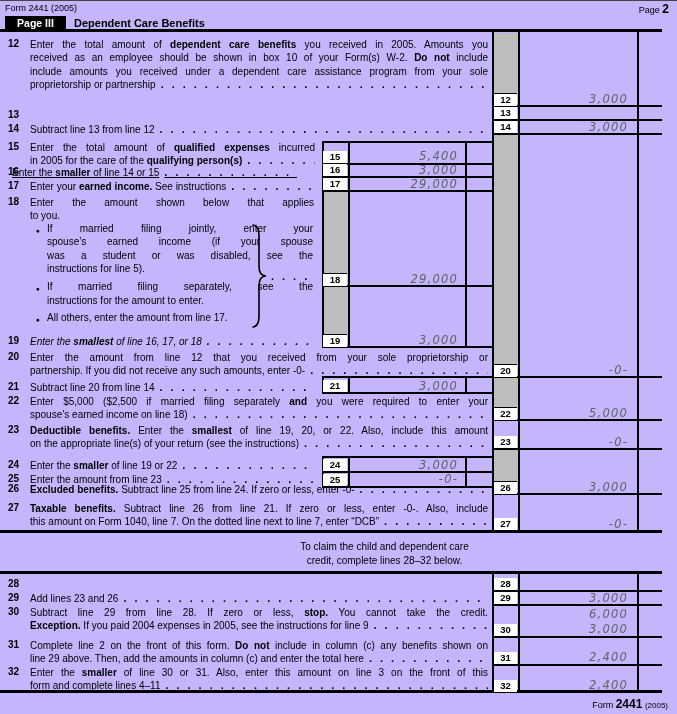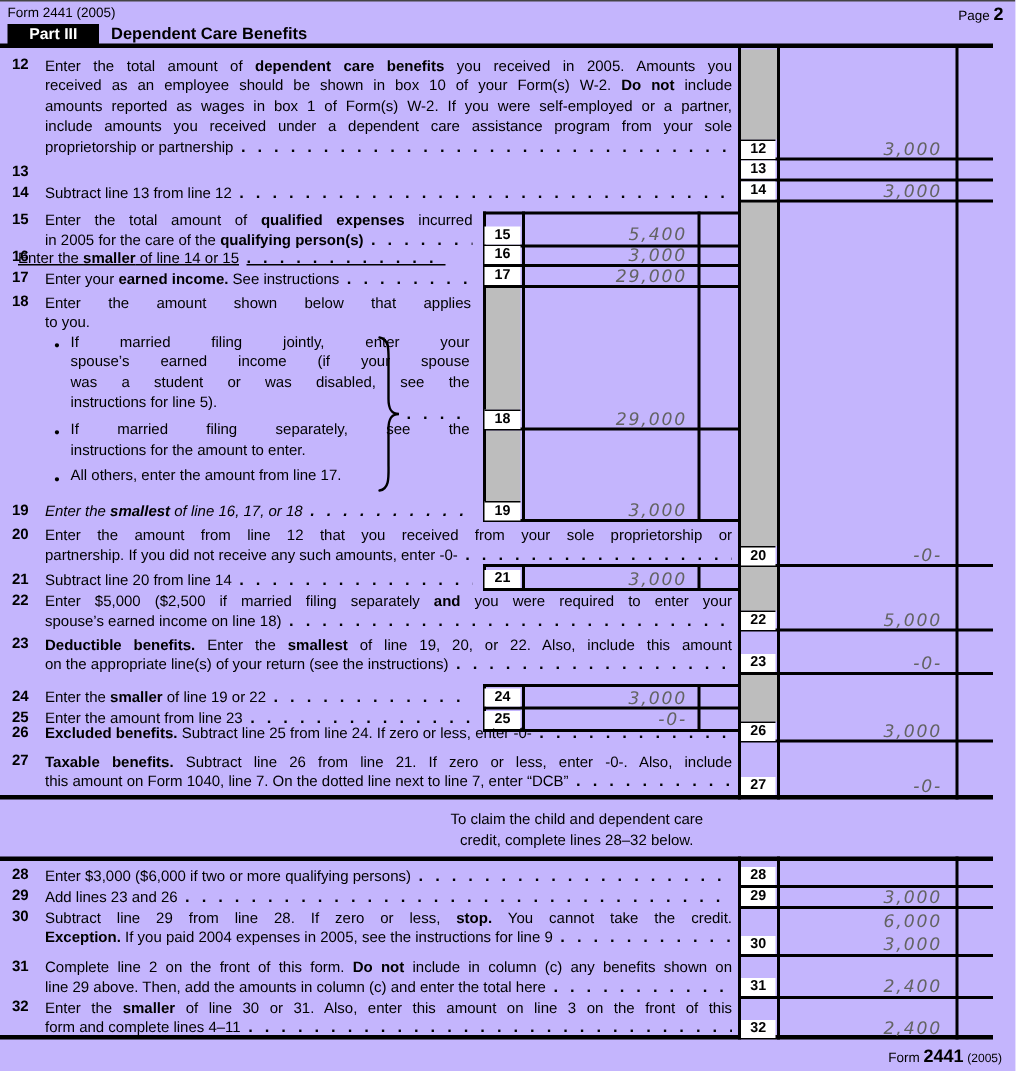--- a/index.html
+++ b/index.html
@@ -43,21 +43,21 @@
 <div class="page">
 
   <div class="abs" style="left:0;top:0;width:677px;height:1px;background:#444;"></div>
 
   <div class="abs smalltext" style="left:5px;top:3px;">Form 2441 (2005)</div>
   <div class="abs" style="right:8px;top:2px;font-size:9px;">
     <span>Page</span>
     <b style="font-size:12px;">2</b>
   </div>
 
-  <div class="partlabel">Part III</div>
+  <div class="partlabel">Page III</div>
   <div class="parttitle">Dependent Care Benefits</div>
   <div class="abs" style="left:0;top:29px;width:662px;height:2.5px;background:#000;"></div>
 
   <div class="gray" style="left:494px;top:33px;width:24px;height:60px;"></div>
   <div class="gray" style="left:494px;top:133px;width:24px;height:231px;"></div>
   <div class="gray" style="left:494px;top:378px;width:24px;height:29px;"></div>
   <div class="gray" style="left:494px;top:450px;width:24px;height:31px;"></div>
 
   <div class="gray" style="left:323px;top:192px;width:24px;height:81px;"></div>
   <div class="gray" style="left:323px;top:287px;width:24px;height:47px;"></div>
@@ -146,21 +146,20 @@
   <div class="rowno" style="left:8px;top:502px;">27</div>
   <div class="rowno" style="left:8px;top:578px;">28</div>
   <div class="rowno" style="left:8px;top:592px;">29</div>
   <div class="rowno" style="left:8px;top:606px;">30</div>
   <div class="rowno" style="left:8px;top:639px;">31</div>
   <div class="rowno" style="left:8px;top:666px;">32</div>
 
   <div class="txt" style="left:30px;top:38px;width:458px;">
       <div class="line fj"><span>Enter the total amount of </span><b>dependent care benefits</b><span> you received in 2005. Amounts you</span></div>
       <div class="line fj"><span>received as an employee should be shown in box 10 of your Form(s) W-2. </span><b>Do not</b><span> include</span></div>
-      <div class="line fj"><span>amounts reported as wages in box 1 of Form(s) W-2. If you were self-employed or a partner,</span></div>
       <div class="line fj"><span>include amounts you received under a dependent care assistance program from your sole</span></div>
       <div class="line flexline">
         <span class="ltext"><span>proprietorship or partnership</span></span>
         <span class="ileader"></span>
       </div>
     </div>
   <div class="txt" style="left:30px;top:123px;width:458px;">
       <div class="line flexline">
         <span class="ltext"><span>Subtract line 13 from line 12</span></span>
         <span class="ileader"></span>
@@ -255,26 +254,20 @@
   <div class="txt" style="left:30px;top:483px;width:458px;">
       <div class="line flexline">
         <span class="ltext"><b>Excluded benefits.</b><span> Subtract line 25 from line 24. If zero or less, enter -0-</span></span>
         <span class="ileader"></span>
       </div>
     </div>
   <div class="txt" style="left:30px;top:502px;width:458px;">
       <div class="line fj"><b>Taxable benefits.</b><span> Subtract line 26 from line 21. If zero or less, enter -0-. Also, include</span></div>
       <div class="line flexline">
         <span class="ltext"><span>this amount on Form 1040, line 7. On the dotted line next to line 7, enter “DCB”</span></span>
-        <span class="ileader"></span>
-      </div>
-    </div>
-  <div class="txt" style="left:30px;top:578px;width:458px;">
-      <div class="line flexline">
-        <span class="ltext"><span>Enter $3,000 ($6,000 if two or more qualifying persons)</span></span>
         <span class="ileader"></span>
       </div>
     </div>
   <div class="txt" style="left:30px;top:592px;width:458px;">
       <div class="line flexline">
         <span class="ltext"><span>Add lines 23 and 26</span></span>
         <span class="ileader"></span>
       </div>
     </div>
   <div class="txt" style="left:30px;top:606px;width:458px;">

